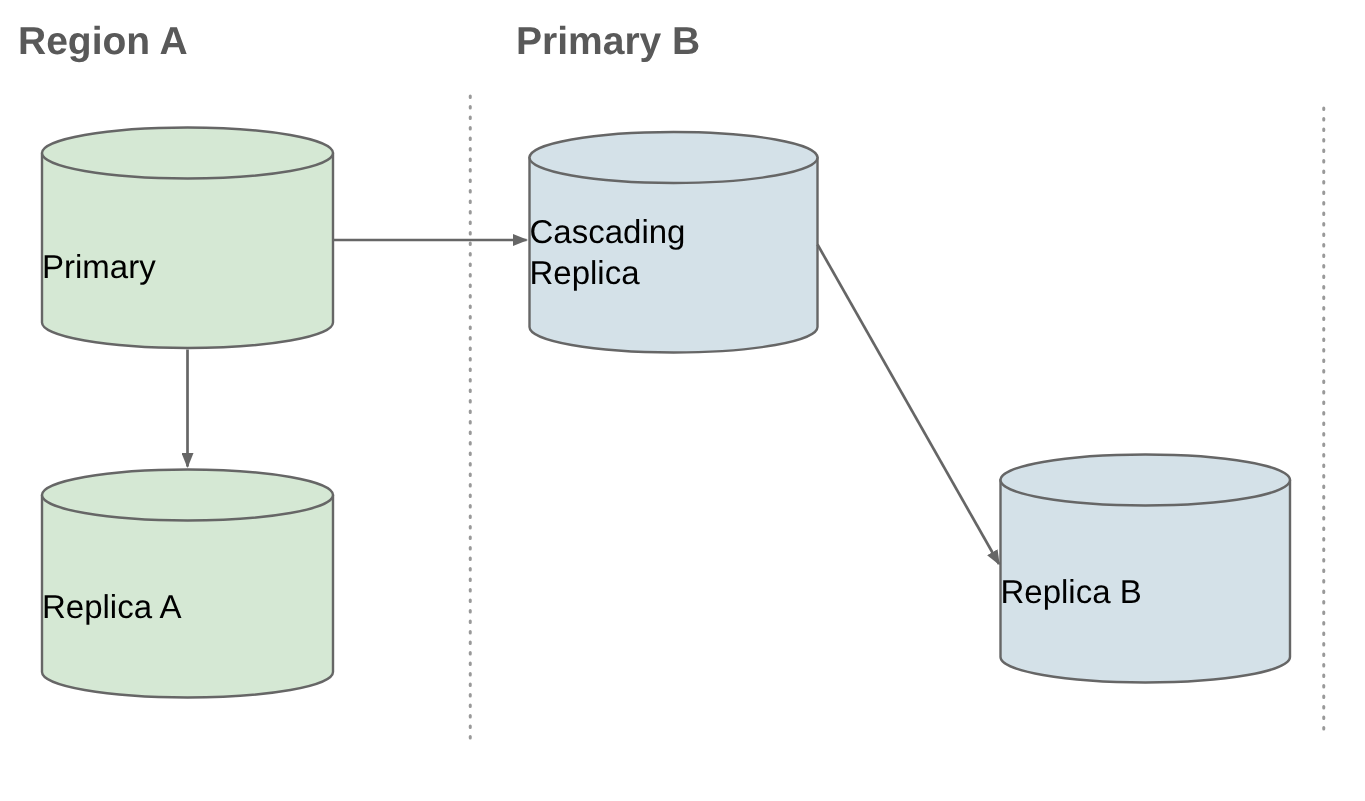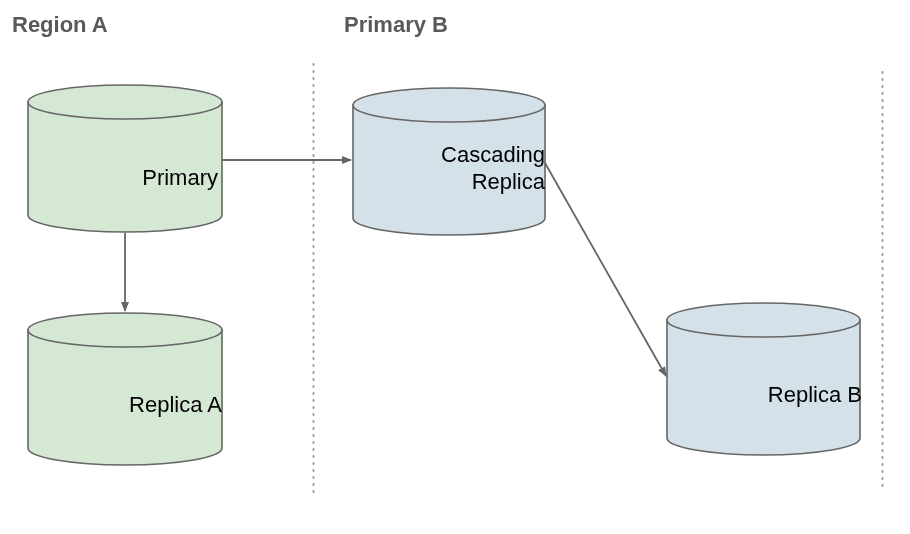--- a/index.html
+++ b/index.html
@@ -17,35 +17,35 @@
   #canvas {
     position: absolute;
     left: 0;
     top: 0;
     width: 910px;
     height: 534px;
   }
   .region-label {
     position: absolute;
     font-family: "Liberation Sans", sans-serif;
-    font-size: 22px;
+    font-size: 26px;
     font-weight: bold;
     color: #595959;
     white-space: nowrap;
     letter-spacing: 0px;
   }
   #region-a-label { left: 12px; top: 12px; }
   #region-b-label { left: 344px; top: 12px; }
 
   .node-label {
     position: absolute;
     font-family: "Liberation Sans", sans-serif;
     font-size: 22px;
     color: #000000;
-    text-align: right;
+    text-align: left;
     line-height: 27px;
     white-space: pre-line;
     pointer-events: none;
   }
   #primary-label        { left: 28px;  top: 164px; width: 190px; }
   #replica-a-label      { left: 28px;  top: 391px; width: 194px; }
   #cascading-label      { left: 353px; top: 141px; width: 192px; }
   #replica-b-label      { left: 667px; top: 381px; width: 195px; }
 </style>
 </head>

